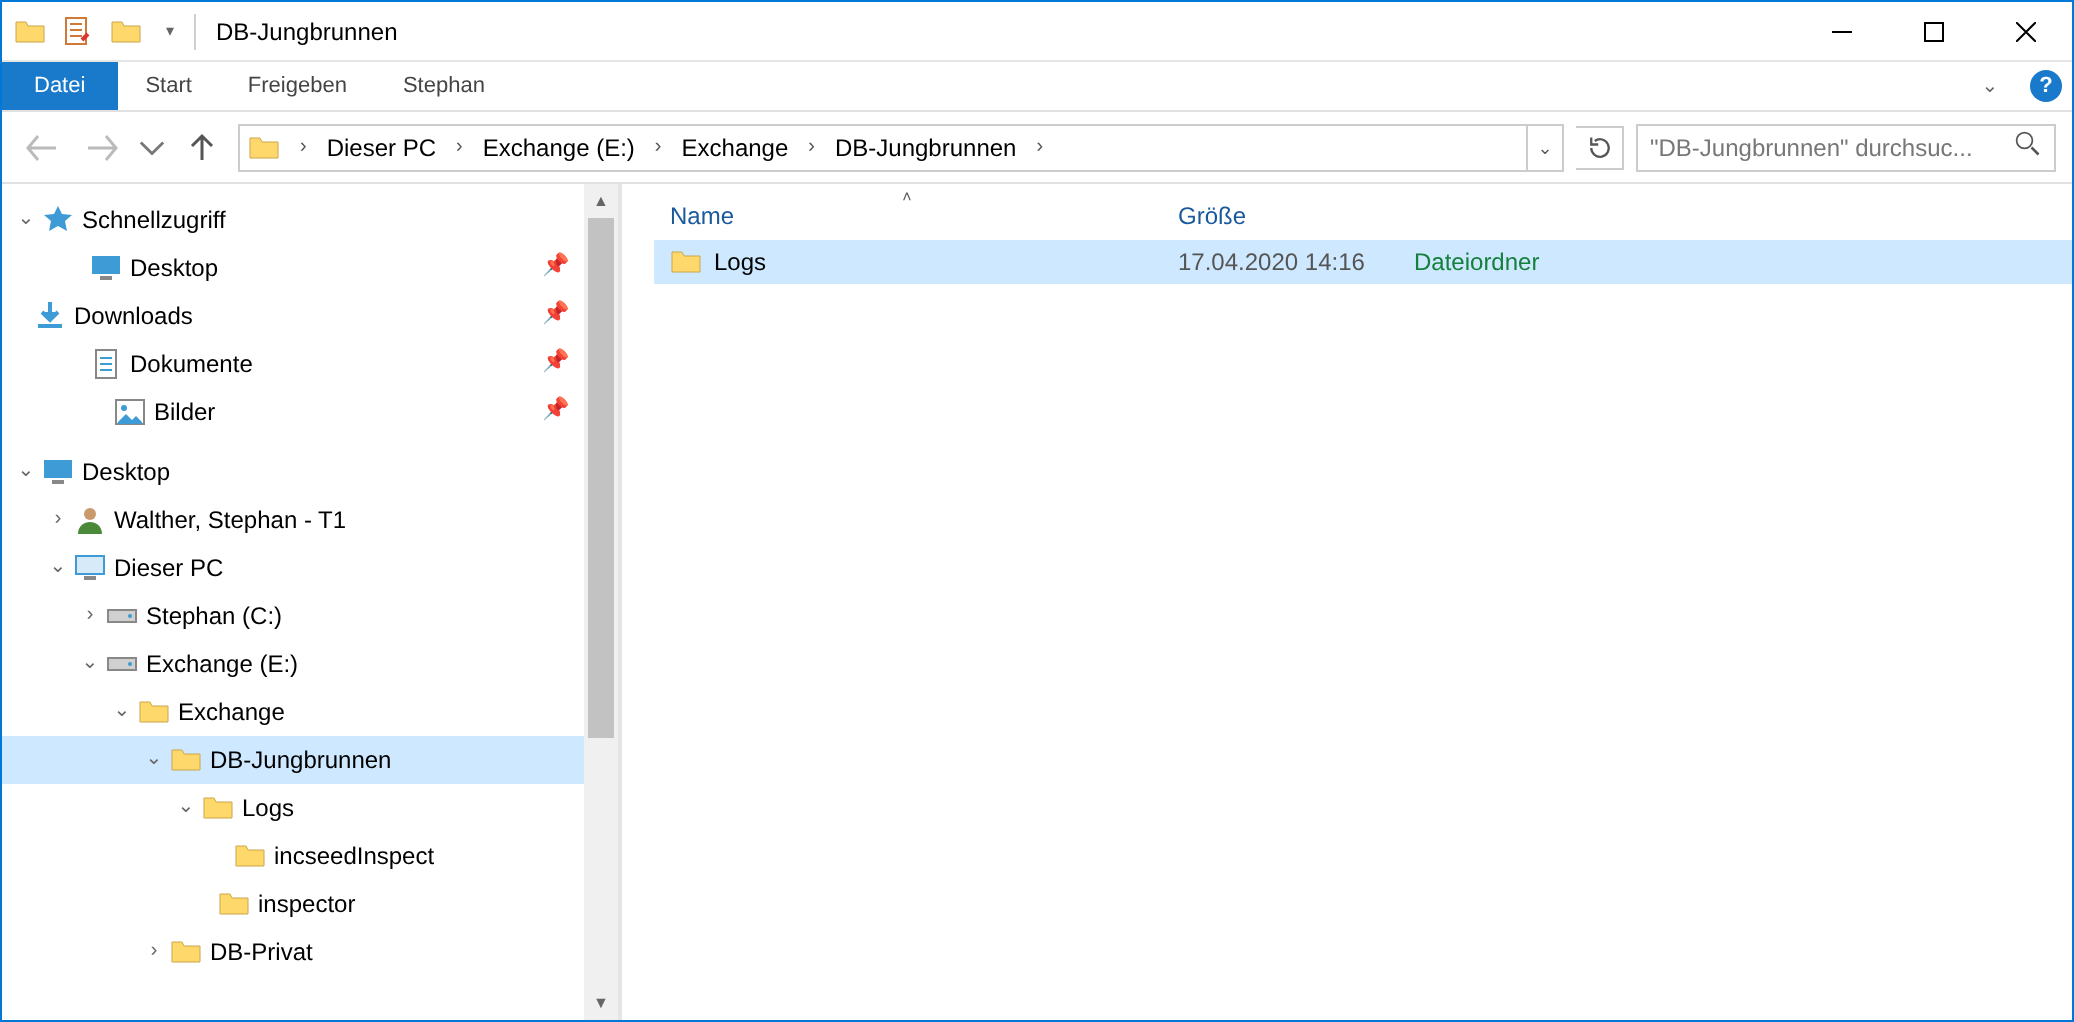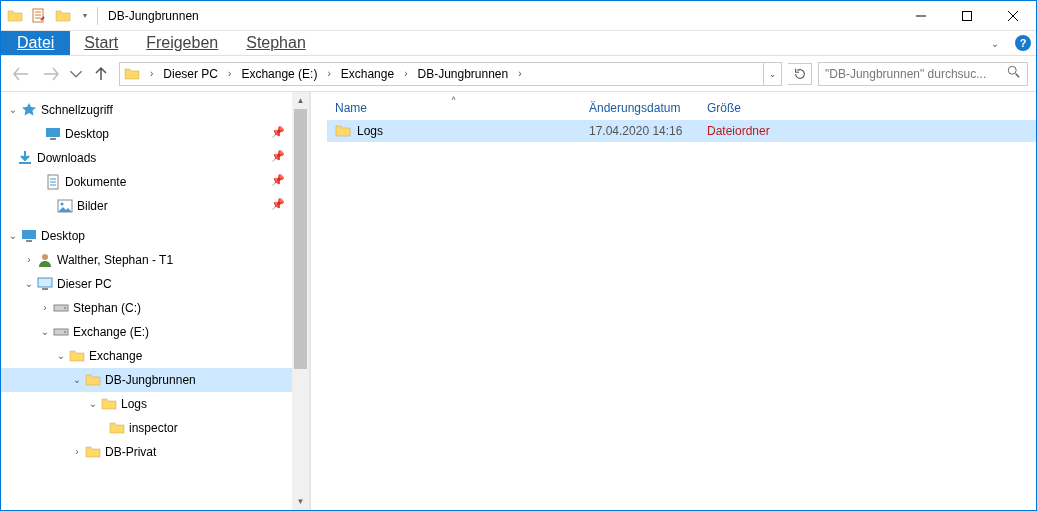--- a/index.html
+++ b/index.html
@@ -55,24 +55,23 @@
   .ribbon {
     height: 25px;
     background: #fff;
     display: flex;
     align-items: stretch;
     border-bottom: 1px solid #e1e1e1;
   }
   .ribbon .tab {
     padding: 0 14px;
     display:flex; align-items:center;
-    font-size: 16px;
+    font-size: 11px;
     color: #444;
     cursor: default;
-    text-decoration: underline;
   }
   .ribbon .tab.file {
     background: #1979ca;
     color: #fff;
     padding: 0 16px;
   }
   .ribbon .spacer { flex:1; }
   .ribbon .expand {
     width: 30px; display:flex; align-items:center; justify-content:center;
     color:#666; font-size:10px;
@@ -192,21 +191,21 @@
   .col.size { width:70px; }
   .sortind { position:absolute; top:-2px; left:50%; transform:translateX(-50%); font-size:8px; color:#555; }
   .rows { }
   .row {
     display:flex; height:22px; align-items:center;
   }
   .row.selected { background:#cde8ff; }
   .cell { padding:0 8px; display:flex; align-items:center; gap:6px; }
   .cell.name { width:254px; }
   .cell.mod  { width:118px; color:#555; }
-  .cell.typ  { width:118px; color:#b91c1c; }
+  .cell.typ  { width:118px; color:#15803d; }
   .cell.size { width:70px; color:#555; }
   .ficon { width:16px; height:16px; }
   
 </style>
 </head>
 <body>
 
 <div class="titlebar">
   <div class="qat">
     <span class="qat-folder">
@@ -444,20 +443,29 @@
       </div>
       <div class="node" style="padding-left:84px">
         <span class="twisty">⌄</span>
         <span class="nicon">
             <svg viewBox="0 0 16 16">
               <path fill="#ffd86b" stroke="#caa64a" stroke-width="0.5" d="M1 3h5l1 2h8v8H1z"></path>
             </svg>
           </span>
         <span>Logs</span>
       </div>
+      <div class="node" style="padding-left:100px">
+        <span class="twisty none">›</span>
+        <span class="nicon">
+            <svg viewBox="0 0 16 16">
+              <path fill="#ffd86b" stroke="#caa64a" stroke-width="0.5" d="M1 3h5l1 2h8v8H1z"></path>
+            </svg>
+          </span>
+        <span>incseedInspect</span>
+      </div>
       <div class="node" style="padding-left:92px">
         <span class="twisty none">›</span>
         <span class="nicon">
             <svg viewBox="0 0 16 16">
               <path fill="#ffd86b" stroke="#caa64a" stroke-width="0.5" d="M1 3h5l1 2h8v8H1z"></path>
             </svg>
           </span>
         <span>inspector</span>
       </div>
       <div class="node" style="padding-left:68px">
@@ -479,23 +487,20 @@
     </div>
   </div>
 
   <div class="divider"></div>
 
   <div class="content">
     <div class="colheaders">
       <div class="col name">
         <span>Name</span>
         <span class="sortind">˄</span>
-      </div>
-      <div class="col mod">
-        <span>Änderungsdatum</span>
       </div>
       <div class="col size">
         <span>Größe</span>
       </div>
     </div>
     <div class="rows">
       <div class="row selected">
         <div class="cell name">
           <span class="ficon"><svg viewBox="0 0 16 16">
                 <path fill="#ffd86b" stroke="#caa64a" stroke-width="0.5" d="M1 3h5l1 2h8v8H1z"></path>

